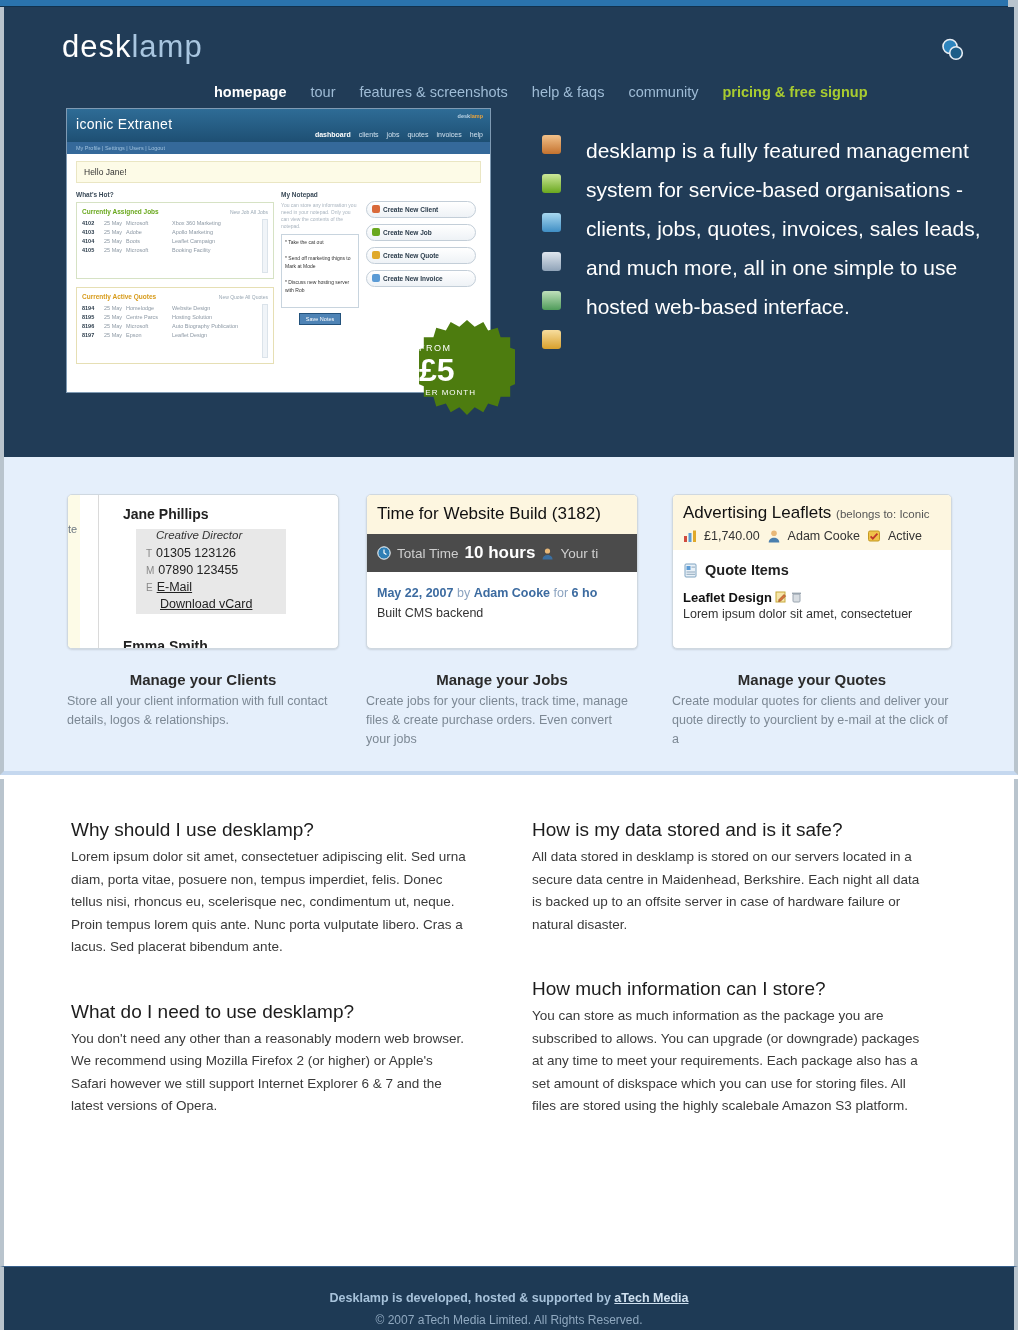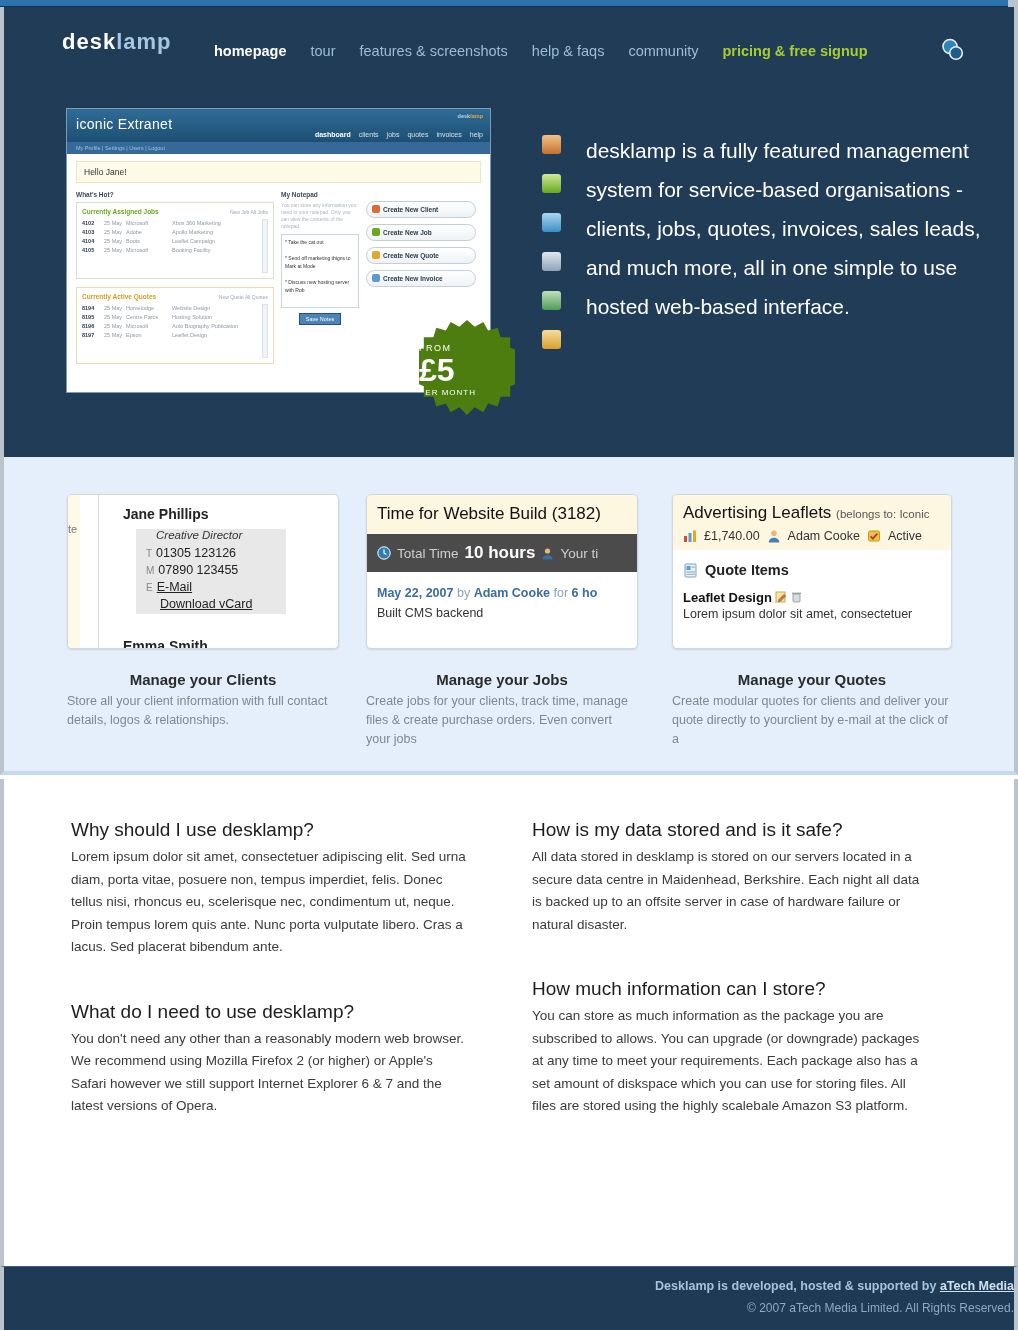--- a/index.html
+++ b/index.html
@@ -27,32 +27,32 @@
   }
   
   .header {
     position: absolute; top: 7px; left: 0; width: 1018px; height: 450px;
     background: #213c57;
     border-left: 4px solid #b9c4cd;
     border-right: 4px solid #b9c4cd;
   }
   .logo {
     position: absolute; left: 58px; top: 22px;
-    font-size: 22px; font-weight: bold; letter-spacing: 1px;
+    font-size: 31px; font-weight: normal; letter-spacing: 1px;
   }
   .logo .d1 { color: #ffffff; }
   .logo .d2 { color: #a9c6e0; }
   .nav {
     position: absolute; left: 210px; top: 36px;
     display: flex; align-items: baseline; gap: 24px;
   }
   .nav a {
     color: #9fbcd6; text-decoration: none; font-size: 14.5px;
   }
-  .nav a.active { color: #ffffff; font-weight: bold; }
+  .nav a.active { color: #ffffff; font-weight: bold; margin-top: 41px; }
   .nav a.promo  { color: #a9cc30; font-weight: bold; }
   .headlogo {
     position: absolute; right: 48px; top: 30px;
     width: 26px; height: 26px;
   }
   
   .shot {
     position: absolute; left: 62px; top: 101px;
     width: 425px; height: 285px;
     background: #fff;
@@ -217,21 +217,21 @@
   .faq .col.right { left:528px; top:40px; }
   .faq h2 { font-size:19px; font-weight:normal; color:#1c1c1c; margin:0 0 5px;}
   .faq .blk { margin-bottom:42px; }
   .faq p { font-size:13.5px; line-height:22.5px; color:#3a3a3a; margin:0;}
   
   .footer {
     position:absolute; top:1266px; left:0; width:1018px; height:64px;
     background:#1e3a55;
     border-left:4px solid #b9c4cd; border-right:4px solid #b9c4cd;
     border-top:1px solid #39608a;
-    text-align:right; padding-top:12px;
+    text-align:center; padding-top:24px;
   }
   .footer .l1 { font-size:12.5px; font-weight:bold; color:#a7c2da;}
   .footer .l1 a { color:#cfe0ef; }
   .footer .l2 { font-size:12px; color:#90a9c0; margin-top:8px;}
 </style>
 </head>
 <body>
 
 <div class="page">
 

